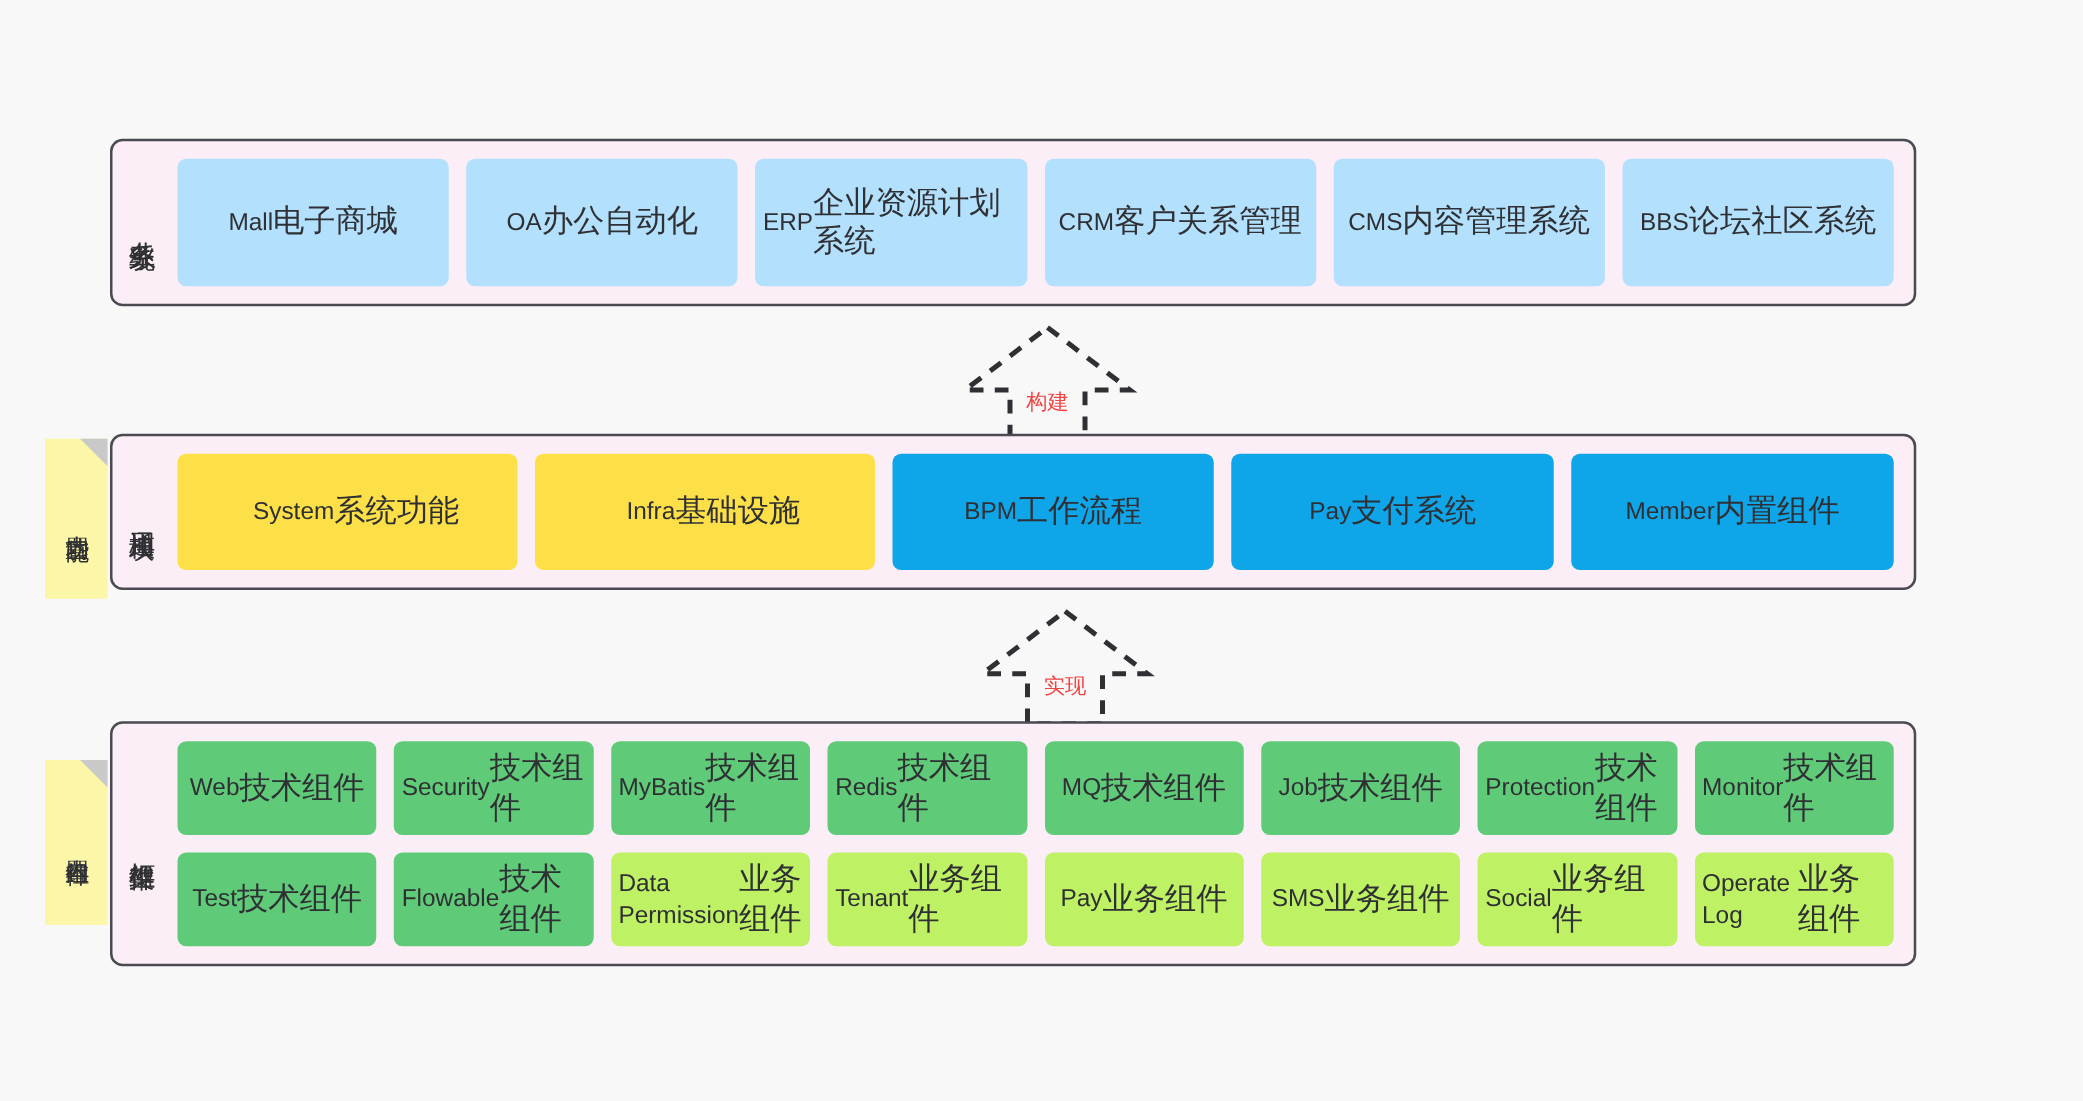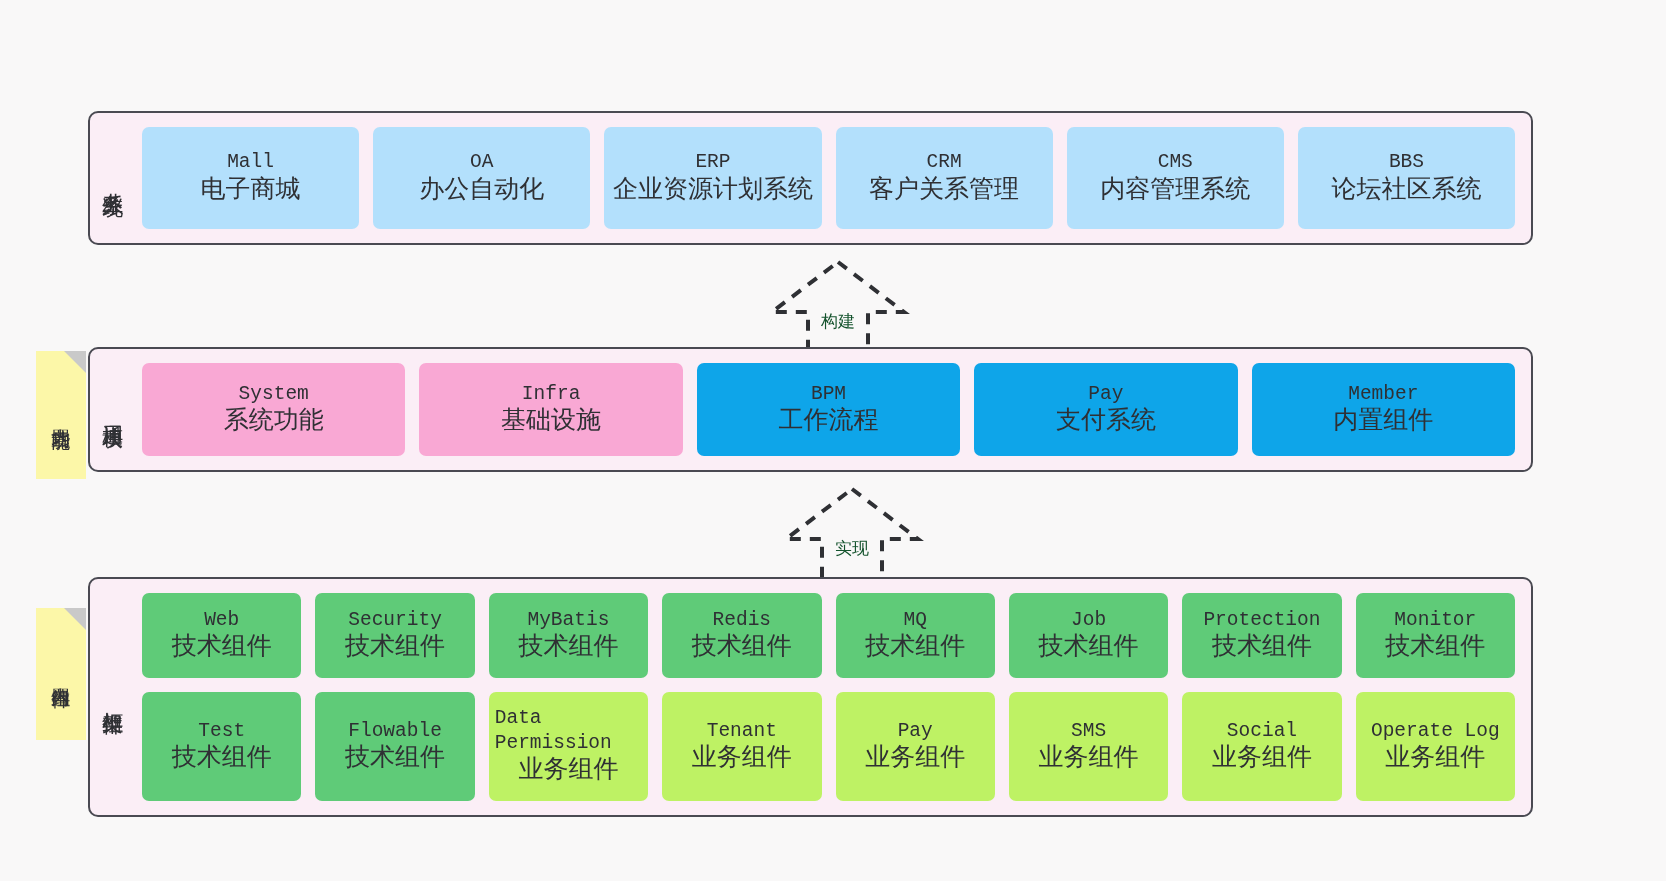--- a/index.html
+++ b/index.html
@@ -53,35 +53,34 @@
     display: flex;
     gap: 14px;
     flex: 1 1 auto;
   }
 
   
   .card {
     flex: 1 1 0;
     border-radius: 7px;
     display: flex;
-    flex-direction: column;
+    flex-direction: row;
     align-items: center;
     justify-content: center;
     color: #2f3034;
     font-size: 19px;
     line-height: 1.25;
     padding: 4px 6px;
-    font-family: Liberation Mono, monospace;
   }
   .card .ln { display: block; }
   .card .ln.en { font-size: 19.5px; }
   .card .ln.cn { font-size: 25px; }
 
   .c-blue      { background: #b3e0fc; }
-  .c-red       { background: #f9a8d4; }
+  .c-red       { background: #fde047; padding-left: 20px; }
   .c-pink      { background: #0ea5e9; }
   .c-green     { background: #5fcb78; }
   .c-greenlite { background: #bef264; }
 
   
   .sticky {
     position: absolute;
     width: 50px;
     background: #fcf7a8;
     color: #2f3034;
@@ -110,21 +109,21 @@
     width: 150px;
     height: 96px;
   }
   .arrow svg { display: block; overflow: visible; }
   .arrow-label {
     position: absolute;
     left: 0; right: 0;
     top: 52px;
     text-align: center;
     font-size: 17px;
-    color: #14532d;
+    color: #ef4444;
     background: transparent;
     pointer-events: none;
   }
 </style>
 </head>
 <body>
 
 <div id="canvas">
 
   <div class="layer" id="layer-business-system" style="left:88px; top:111px; width:1445px; height:134px;">
@@ -204,21 +203,21 @@
       <path d="M75 4 L141 54 L105 54 L105 94 L45 94 L45 54 L9 54 Z" fill="none" stroke="#2f3034" stroke-width="4" stroke-dasharray="11 9" stroke-linejoin="miter"></path>
     </svg>
     <div class="arrow-label">实现</div>
   </div>
 
   <div class="sticky" style="left:36px; top:608px; height:132px;">
     <span class="fold"></span>
     <span>内置组件</span>
   </div>
 
-  <div class="layer" id="layer-framework-component" style="left:88px; top:577px; width:1445px; height:240px;">
+  <div class="layer" id="layer-framework-component" style="left:88px; top:577px; width:1445px; height:196px;">
     <div class="layer-title">框架组件</div>
     <div class="layer-body">
 
       <div class="row">
         <div class="card c-green">
           <span class="ln en">Web</span>
           <span class="ln cn">技术组件</span>
         </div>
         <div class="card c-green">
           <span class="ln en">Security</span>

